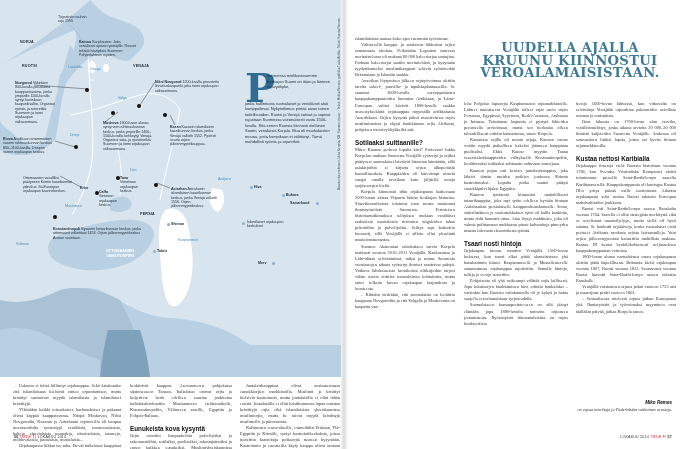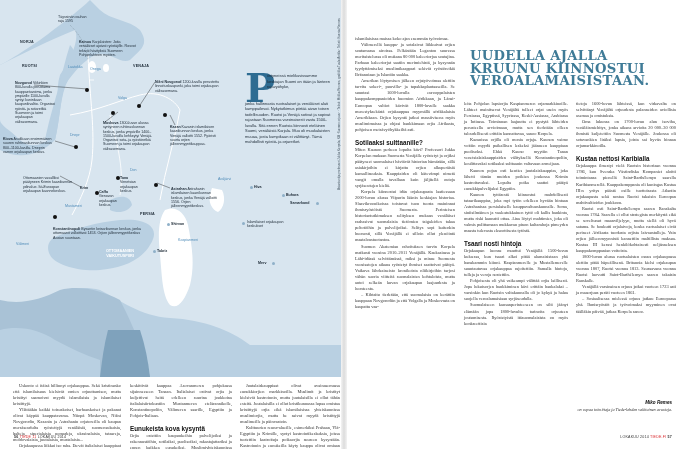--- a/index.html
+++ b/index.html
@@ -23,21 +23,21 @@
   .side-text { position: absolute; left: 245px; top: 73px; width: 86px; font-family: "Liberation Sans", sans-serif; font-size: 4px; line-height: 5.5px; color: #1d2a36; }
   .dropcap { position: absolute; left: 245px; top: 73px; font-family: "DejaVu Serif", serif; font-weight: bold; font-size: 40px; line-height: 30px; color: #2e6c92; }
   .side-text .first { display: block; padding-left: 22px; }
 
   
   .col { position: absolute; font-size: 4.4px; line-height: 6.05px; text-align: justify; color: #333; }
   .col p { text-indent: 6px; }
   .col p.noind { text-indent: 0; }
   .col h3 { font-family: "Liberation Sans", sans-serif; font-weight: bold; font-size: 6.3px; line-height: 7px; color: #111; margin-top: 6px; margin-bottom: 1px; }
 
-  .pullquote { position: absolute; left: 470px; top: 50px; width: 200px; font-family: "DejaVu Serif", serif; font-weight: bold; font-size: 13.2px; line-height: 12.6px; color: #3f7b97; letter-spacing: 0.3px; }
+  .pullquote { position: absolute; left: 470px; top: 42px; width: 200px; font-family: "DejaVu Serif", serif; font-weight: bold; font-size: 13.2px; line-height: 12.6px; color: #3f7b97; letter-spacing: 0.3px; text-align: center; }
 
   .sig-name { position: absolute; right: 14px; top: 400px; font-family: "Liberation Sans", sans-serif; font-style: italic; font-weight: bold; font-size: 4.6px; color: #111; }
   .sig-desc { position: absolute; right: 14px; top: 407px; width: 110px; text-align: right; font-style: italic; font-size: 4.2px; line-height: 5.5px; color: #333; }
 
   .footer { position: absolute; top: 435px; font-family: "Liberation Sans", sans-serif; font-size: 3.6px; letter-spacing: 0.2px; color: #333; }
   .footer .mag { color: #d9262b; }
   .gutter { position: absolute; left: 341px; top: 0; width: 6px; height: 449px; background: linear-gradient(to right, #f3f3f3, #dcdcdc 50%, #f3f3f3); }
 </style>
 </head>
 <body>

